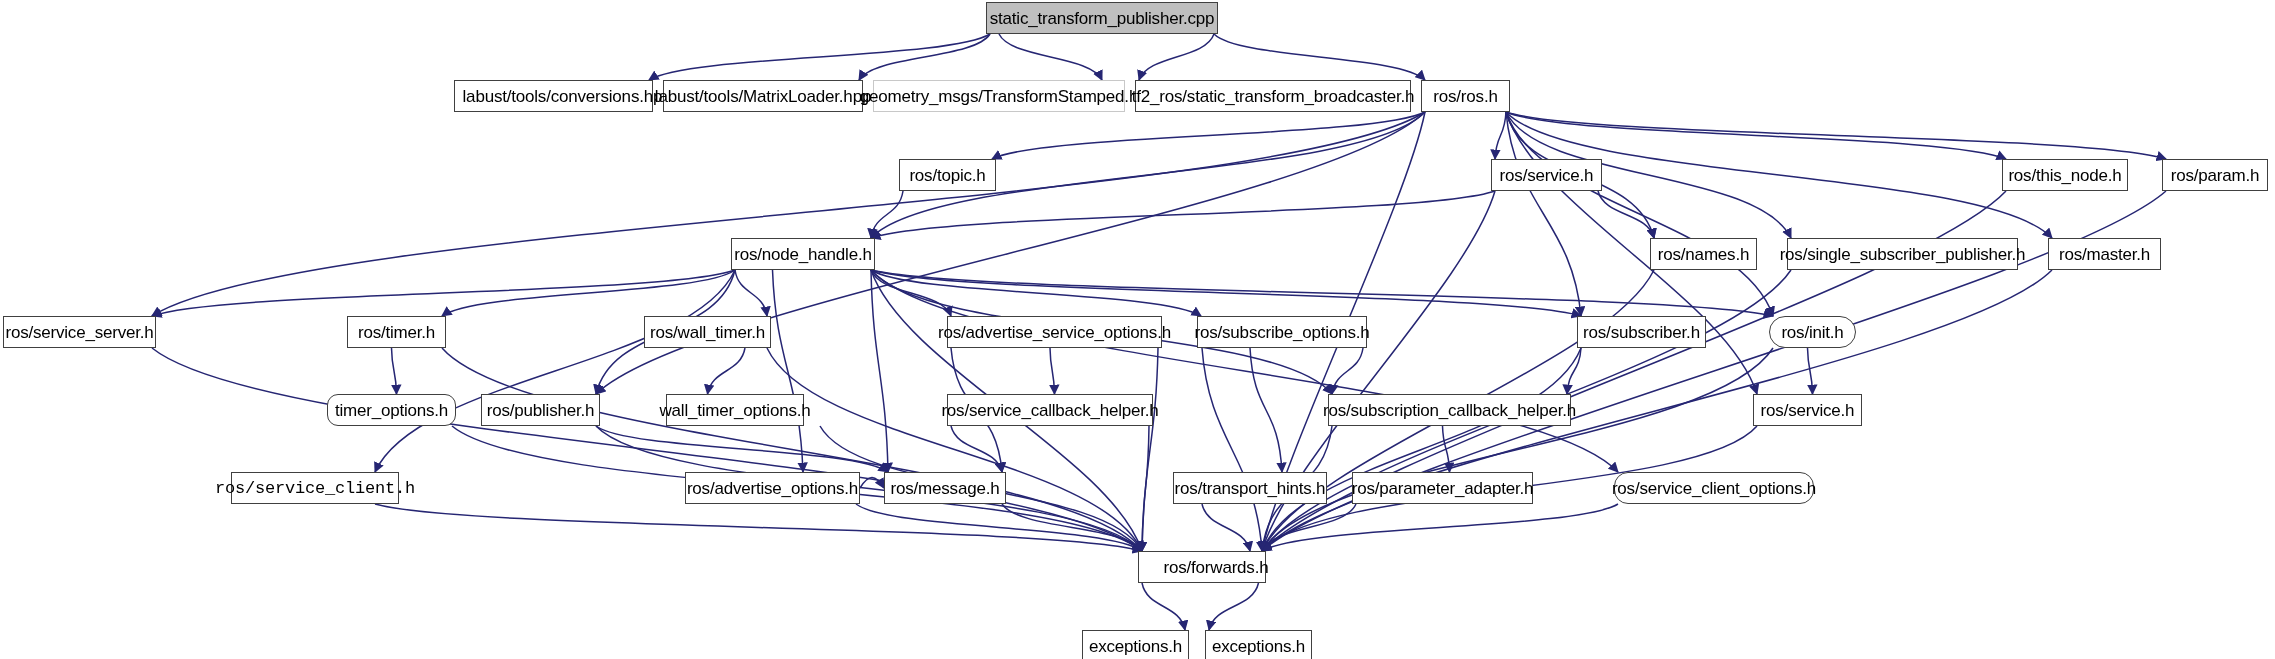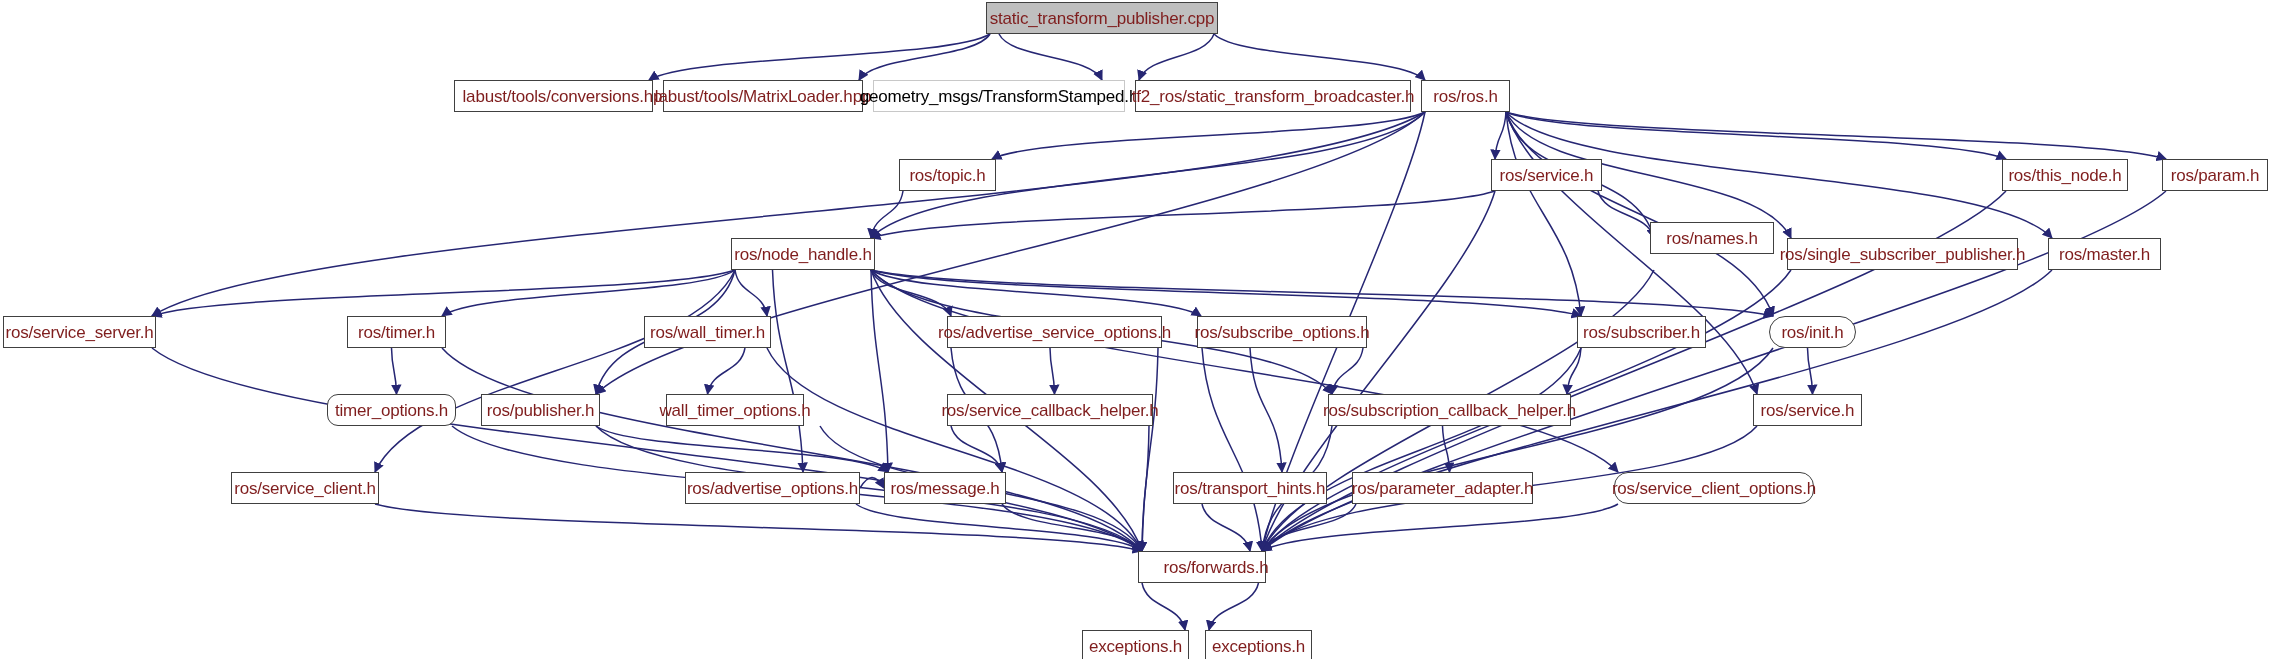--- a/index.html
+++ b/index.html
@@ -10,21 +10,21 @@
     background:#ffffff;
     overflow:hidden;
     font-family:"Liberation Sans", sans-serif;
   }
   #edges{position:absolute;left:0;top:0;width:2275px;height:659px;}
   .node{
     position:absolute;
     box-sizing:border-box;
     background:#ffffff;
     border:1px solid #404040;
-    color:#7f1d1d;
+    color:#000000;
     font-size:17px;
     line-height:1;
     display:flex;
     align-items:center;
     justify-content:center;
     white-space:nowrap;
     height:32px;
     z-index:5;
     letter-spacing:-0.2px;
   }
@@ -130,37 +130,37 @@
       <div class="node" style="left: 454px; top: 80px; width: 199px; padding-left: 27px;">labust/tools/conversions.hpp</div>
       <div class="node" style="left: 663px; top: 80px; width: 200px;">labust/tools/MatrixLoader.hpp</div>
       <div class="node ext" style="left: 873px; top: 80px; width: 252px;">geometry_msgs/TransformStamped.h</div>
       <div class="node" style="left: 1135px; top: 80px; width: 276px;">tf2_ros/static_transform_broadcaster.h</div>
       <div class="node" style="left: 1421px; top: 80px; width: 89px;">ros/ros.h</div>
       <div class="node" style="left: 899px; top: 159px; width: 97px;">ros/topic.h</div>
       <div class="node" style="left: 1491px; top: 159px; width: 111px;">ros/service.h</div>
       <div class="node" style="left: 2002px; top: 159px; width: 126px;">ros/this_node.h</div>
       <div class="node" style="left: 2162px; top: 159px; width: 106px;">ros/param.h</div>
       <div class="node" style="left: 731px; top: 238px; width: 144px;">ros/node_handle.h</div>
-      <div class="node" style="left: 1650px; top: 222px; width: 124px;">ros/names.h</div>
+      <div class="node" style="left: 1650px; top: 238px; width: 107px;">ros/names.h</div>
       <div class="node" style="left: 1787px; top: 238px; width: 231px;">ros/single_subscriber_publisher.h</div>
       <div class="node" style="left: 2048px; top: 238px; width: 113px;">ros/master.h</div>
       <div class="node" style="left: 3px; top: 316px; width: 153px;">ros/service_server.h</div>
       <div class="node" style="left: 347px; top: 316px; width: 99px;">ros/timer.h</div>
       <div class="node" style="left: 644px; top: 316px; width: 127px;">ros/wall_timer.h</div>
       <div class="node" style="left: 947px; top: 316px; width: 215px;">ros/advertise_service_options.h</div>
       <div class="node" style="left: 1197px; top: 316px; width: 170px;">ros/subscribe_options.h</div>
       <div class="node" style="left: 1577px; top: 316px; width: 129px;">ros/subscriber.h</div>
       <div class="node" style="left: 1769px; top: 316px; width: 87px; border-radius: 16px;">ros/init.h</div>
       <div class="node" style="left: 327px; top: 394px; width: 129px; border-radius: 11px;">timer_options.h</div>
       <div class="node" style="left: 481px; top: 394px; width: 119px;">ros/publisher.h</div>
       <div class="node" style="left: 666px; top: 394px; width: 138px;">wall_timer_options.h</div>
       <div class="node" style="left: 947px; top: 394px; width: 206px;">ros/service_callback_helper.h</div>
       <div class="node" style="left: 1328px; top: 394px; width: 243px;">ros/subscription_callback_helper.h</div>
       <div class="node" style="left: 1753px; top: 394px; width: 109px;">ros/service.h</div>
-      <div class="node" style="left: 231px; top: 472px; width: 148px;">ros/service_client.h</div>
+      <div class="node" style="left: 231px; top: 472px; width: 168px; font-family: Liberation Mono, monospace;">ros/service_client.h</div>
       <div class="node" style="left: 685px; top: 472px; width: 175px;">ros/advertise_options.h</div>
       <div class="node" style="left: 884px; top: 472px; width: 122px;">ros/message.h</div>
       <div class="node" style="left: 1173px; top: 472px; width: 154px;">ros/transport_hints.h</div>
       <div class="node" style="left: 1352px; top: 472px; width: 181px;">ros/parameter_adapter.h</div>
       <div class="node" style="left: 1614px; top: 472px; width: 200px; border-radius: 14px;">ros/service_client_options.h</div>
       <div class="node" style="left: 1138px; top: 551px; width: 128px; padding-left: 28px;">ros/forwards.h</div>
       <div class="node" style="left: 1082px; top: 630px; width: 107px;">exceptions.h</div>
       <div class="node" style="left: 1205px; top: 630px; width: 107px;">exceptions.h</div>
     </div>
 </div>

